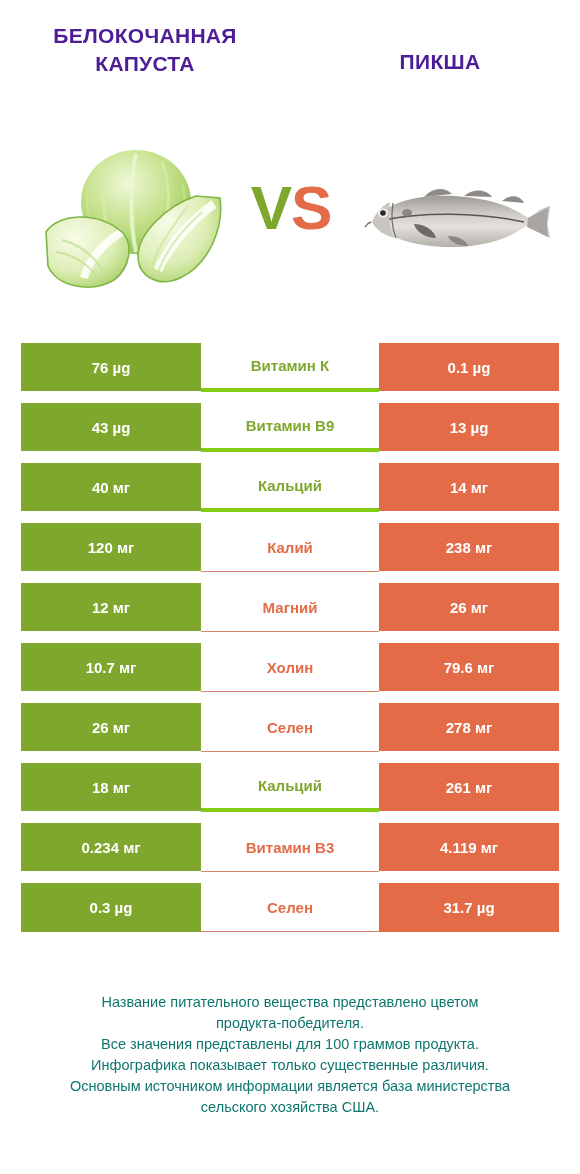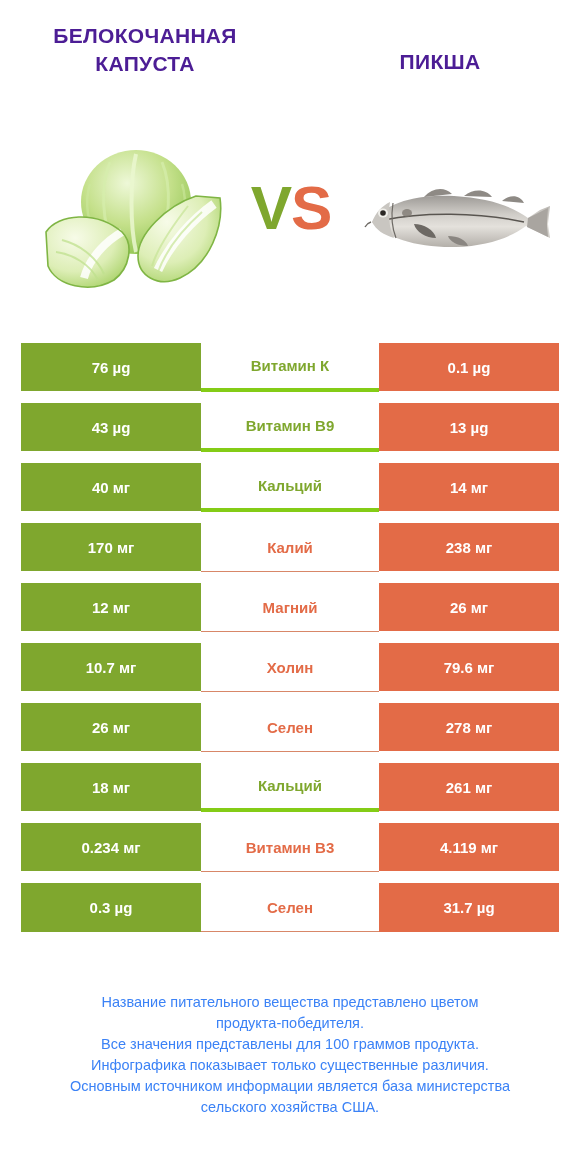--- a/index.html
+++ b/index.html
@@ -134,21 +134,21 @@
 
   
   #footer-note {
     position: absolute;
     left: 30px;
     top: 992px;
     width: 520px;
     text-align: center;
     font-size: 14.5px;
     line-height: 21px;
-    color: #3b82f6;
+    color: #0f766e;
     font-weight: 400;
   }
   #footer-note div { white-space: nowrap; }
 </style>
 </head>
 <body>
 
 <div id="header">
   <div class="title" id="title-left">БЕЛОКОЧАННАЯ КАПУСТА</div>
   <div class="title" id="title-right">ПИКША</div>
@@ -246,21 +246,21 @@
     <div class="cell cell-right">13 µg</div>
   </div>
 
   <div class="row">
     <div class="cell cell-left">40 мг</div>
     <div class="cell cell-mid win-green">Кальций</div>
     <div class="cell cell-right">14 мг</div>
   </div>
 
   <div class="row">
-    <div class="cell cell-left">170 мг</div>
+    <div class="cell cell-left">120 мг</div>
     <div class="cell cell-mid win-orange">Калий</div>
     <div class="cell cell-right">238 мг</div>
   </div>
 
   <div class="row">
     <div class="cell cell-left">12 мг</div>
     <div class="cell cell-mid win-orange">Магний</div>
     <div class="cell cell-right">26 мг</div>
   </div>
 

